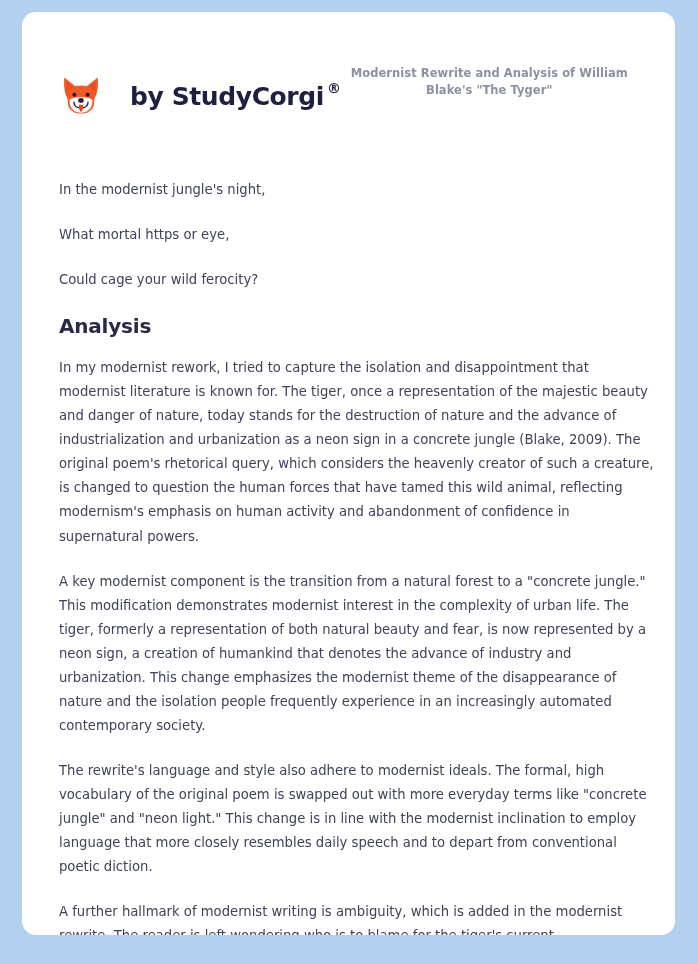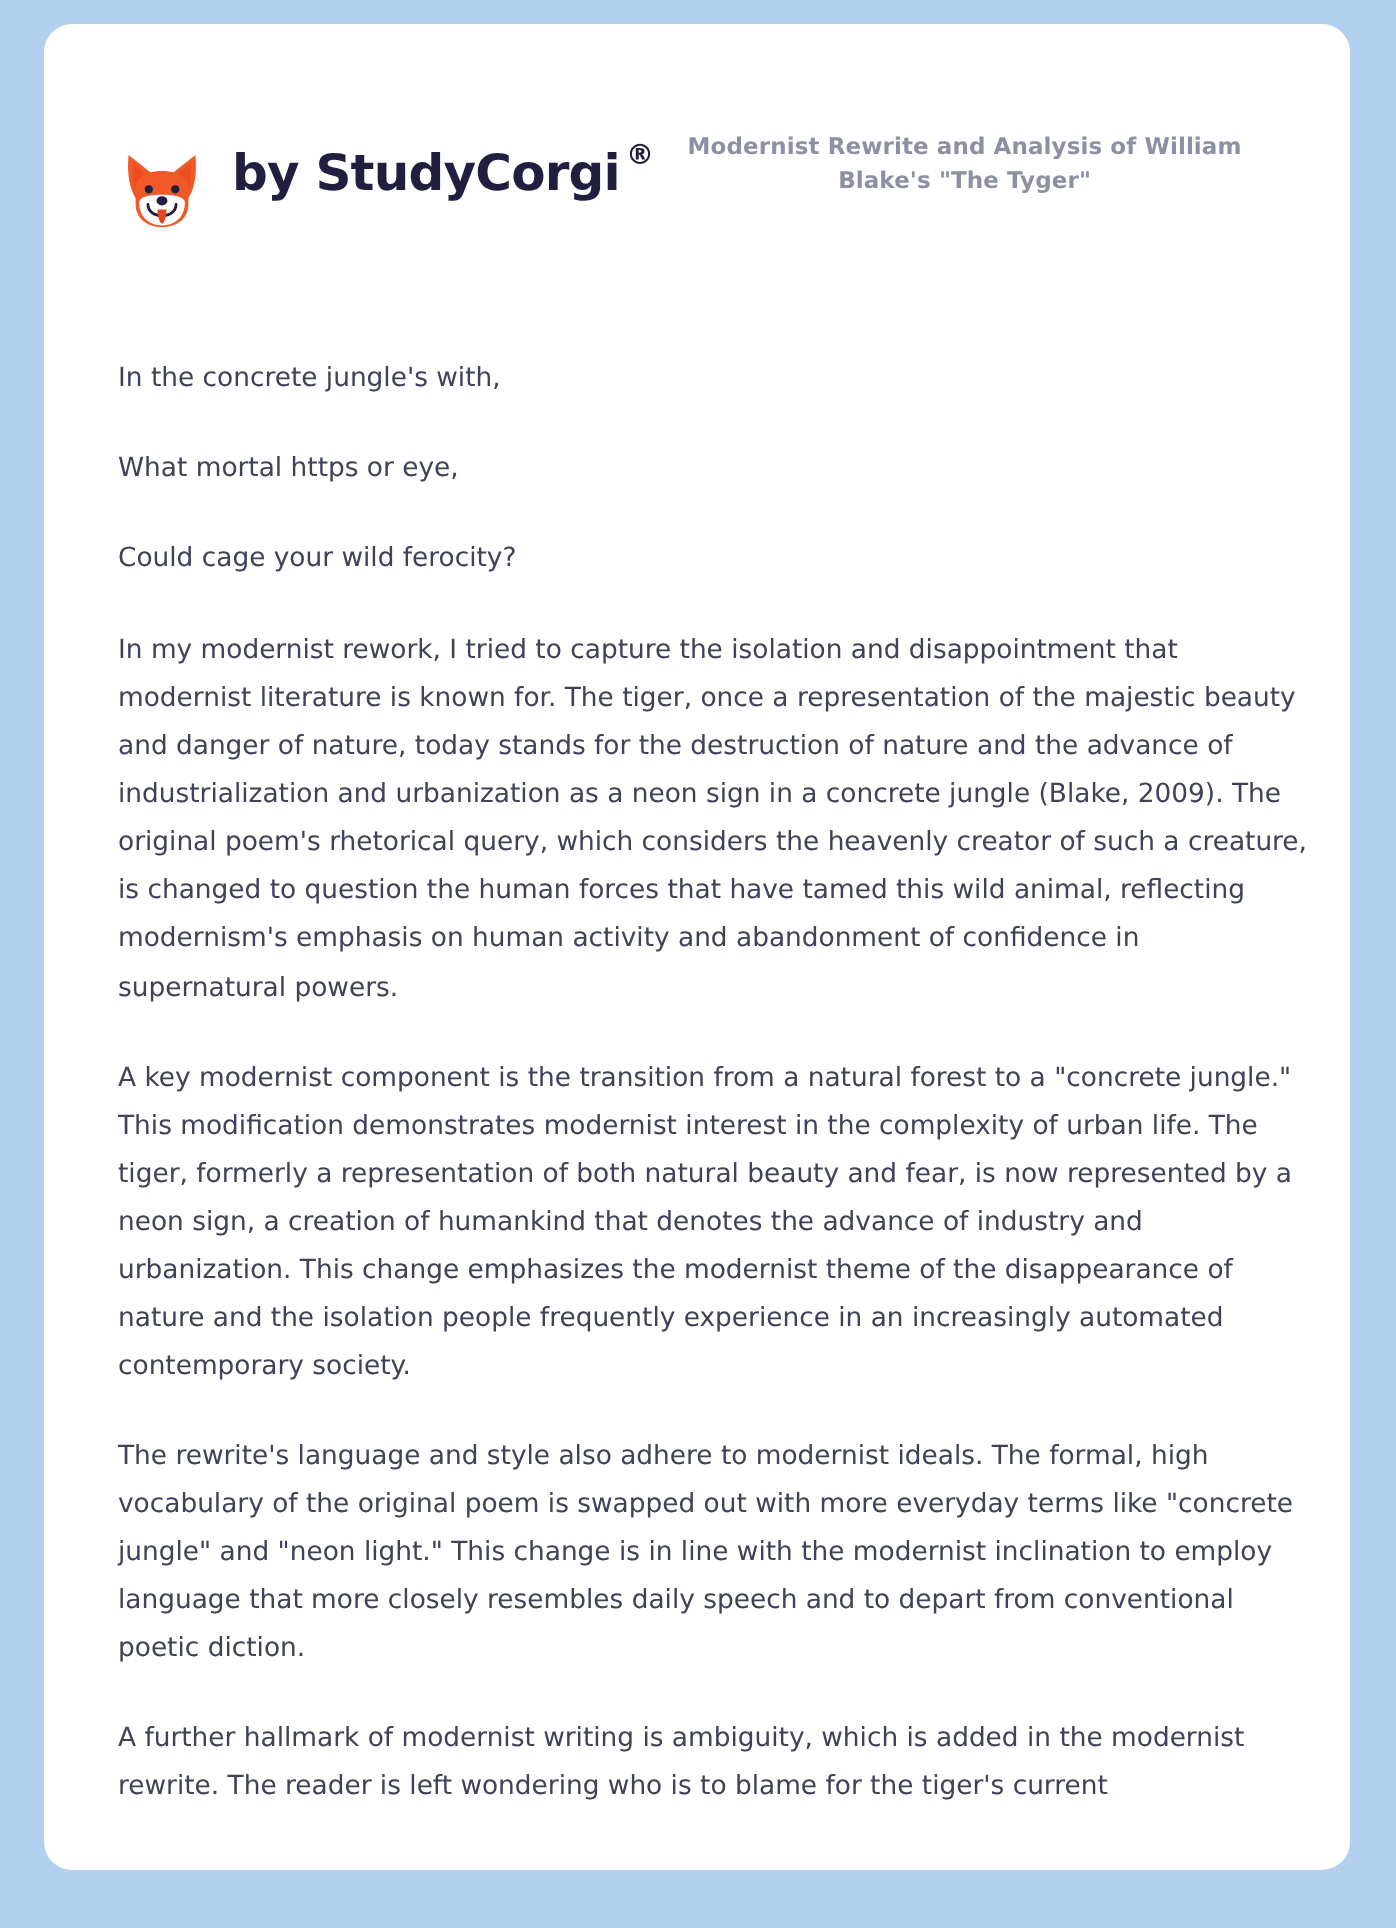--- a/index.html
+++ b/index.html
@@ -35,22 +35,22 @@
     height: 140px;
     display: flex;
     align-items: flex-start;
     justify-content: space-between;
     box-sizing: border-box;
     padding: 50px 37px 0 37px;
   }
 
   .brand {
     display: flex;
-    align-items: flex-start;
-    gap: 13px;
+    align-items: center;
+    gap: 27px;
     flex: 0 0 auto;
     margin-top: 12px;
   }
 
   .corgi-logo {
     width: 44px;
     height: 44px;
     flex: 0 0 auto;
     display: block;
   }
@@ -168,24 +168,25 @@
     </div>
 
     <div class="header-meta">
       <div class="header-title">Modernist Rewrite and Analysis of William Blake's "The Tyger"</div>
     </div>
 
   </div>
 
   <div class="doc-body">
 
-    <p class="poem-line">In the concrete jungle's with,</p>
+    <p class="poem-line">In the modernist jungle's night,</p>
     <p class="poem-line">What mortal https or eye,</p>
     <p class="poem-line">Could cage your wild ferocity?</p>
 
+    <h2 class="section-heading">Analysis</h2>
 
     <p class="body-paragraph">In my modernist rework, I tried to capture the isolation and disappointment that modernist literature is known for. The tiger, once a representation of the majestic beauty and danger of nature, today stands for the destruction of nature and the advance of industrialization and urbanization as a neon sign in a concrete jungle (Blake, 2009). The original poem's rhetorical query, which considers the heavenly creator of such a creature, is changed to question the human forces that have tamed this wild animal, reflecting modernism's emphasis on human activity and abandonment of confidence in supernatural powers.</p>
     <p class="body-paragraph">A key modernist component is the transition from a natural forest to a "concrete jungle." This modification demonstrates modernist interest in the complexity of urban life. The tiger, formerly a representation of both natural beauty and fear, is now represented by a neon sign, a creation of humankind that denotes the advance of industry and urbanization. This change emphasizes the modernist theme of the disappearance of nature and the isolation people frequently experience in an increasingly automated contemporary society.</p>
     <p class="body-paragraph">The rewrite's language and style also adhere to modernist ideals. The formal, high vocabulary of the original poem is swapped out with more everyday terms like "concrete jungle" and "neon light." This change is in line with the modernist inclination to employ language that more closely resembles daily speech and to depart from conventional poetic diction.</p>
     <p class="body-paragraph">A further hallmark of modernist writing is ambiguity, which is added in the modernist rewrite. The reader is left wondering who is to blame for the tiger's current</p>
 
   </div>
 
 </div>
 

